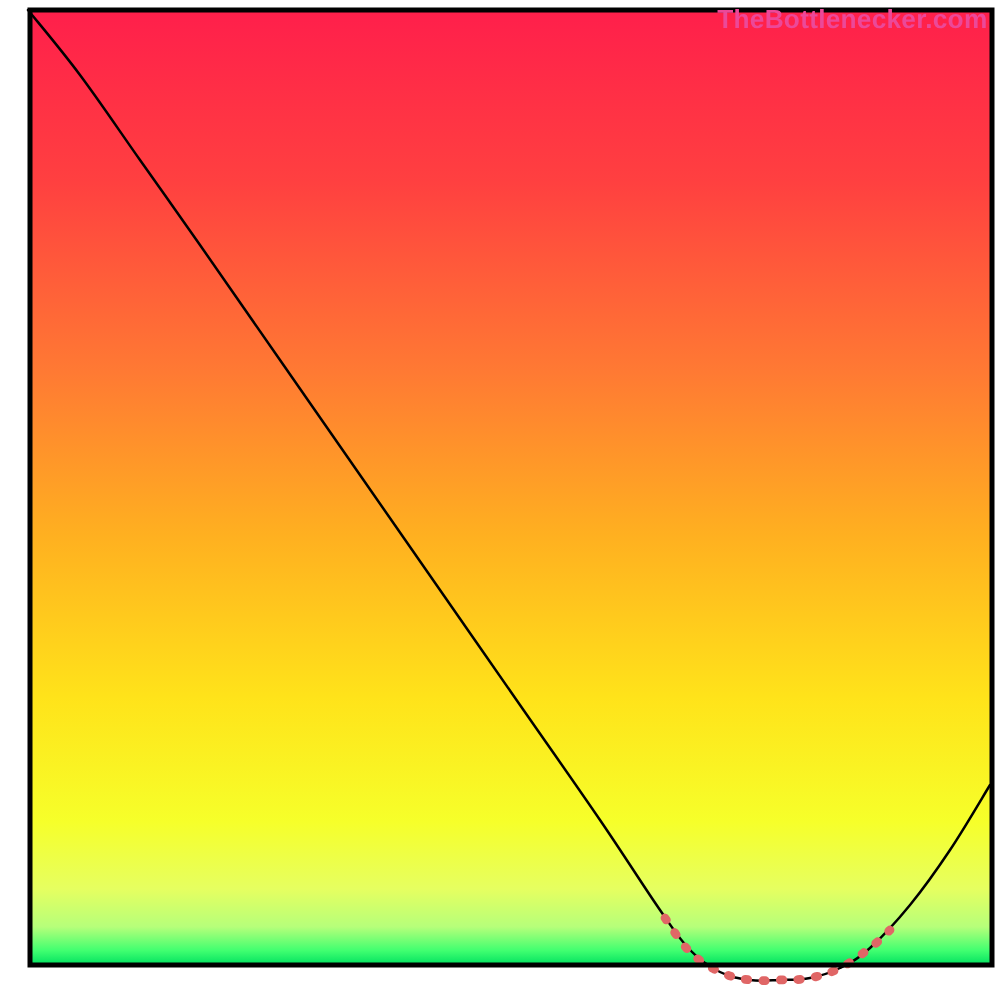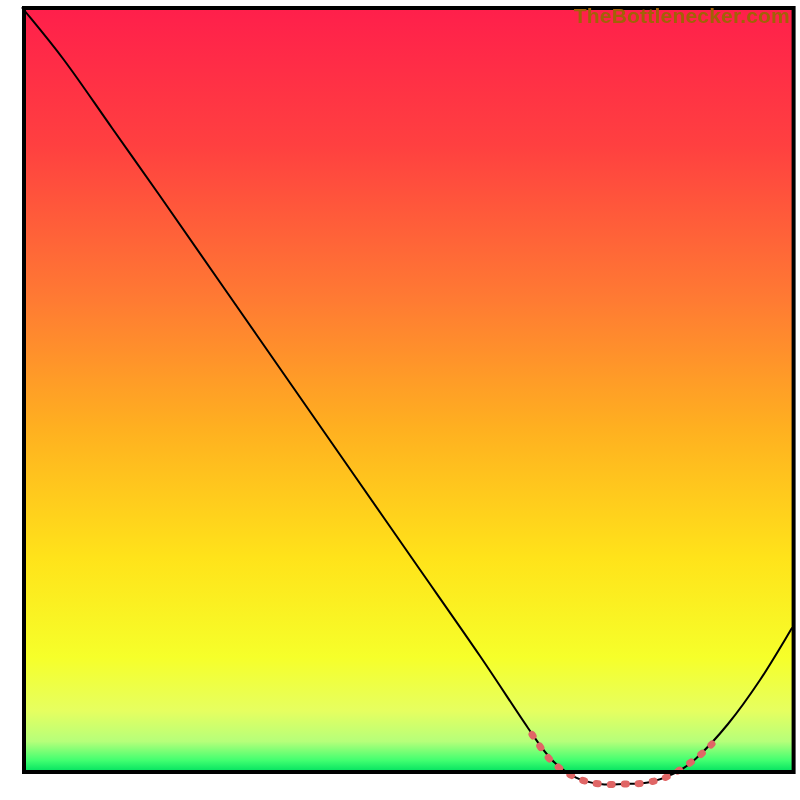--- a/index.html
+++ b/index.html
@@ -15,21 +15,21 @@
     position: relative;
     width: 800px;
     height: 800px;
   }
   .watermark {
     position: absolute;
     top: 4px;
     right: 10px;
     font-size: 21px;
     font-weight: 600;
-    color: #a16207;
+    color: #ec4899;
     letter-spacing: 0.2px;
     z-index: 10;
   }
   .plot {
     position: absolute;
     left: 0;
     top: 0;
     width: 800px;
     height: 800px;
   }

